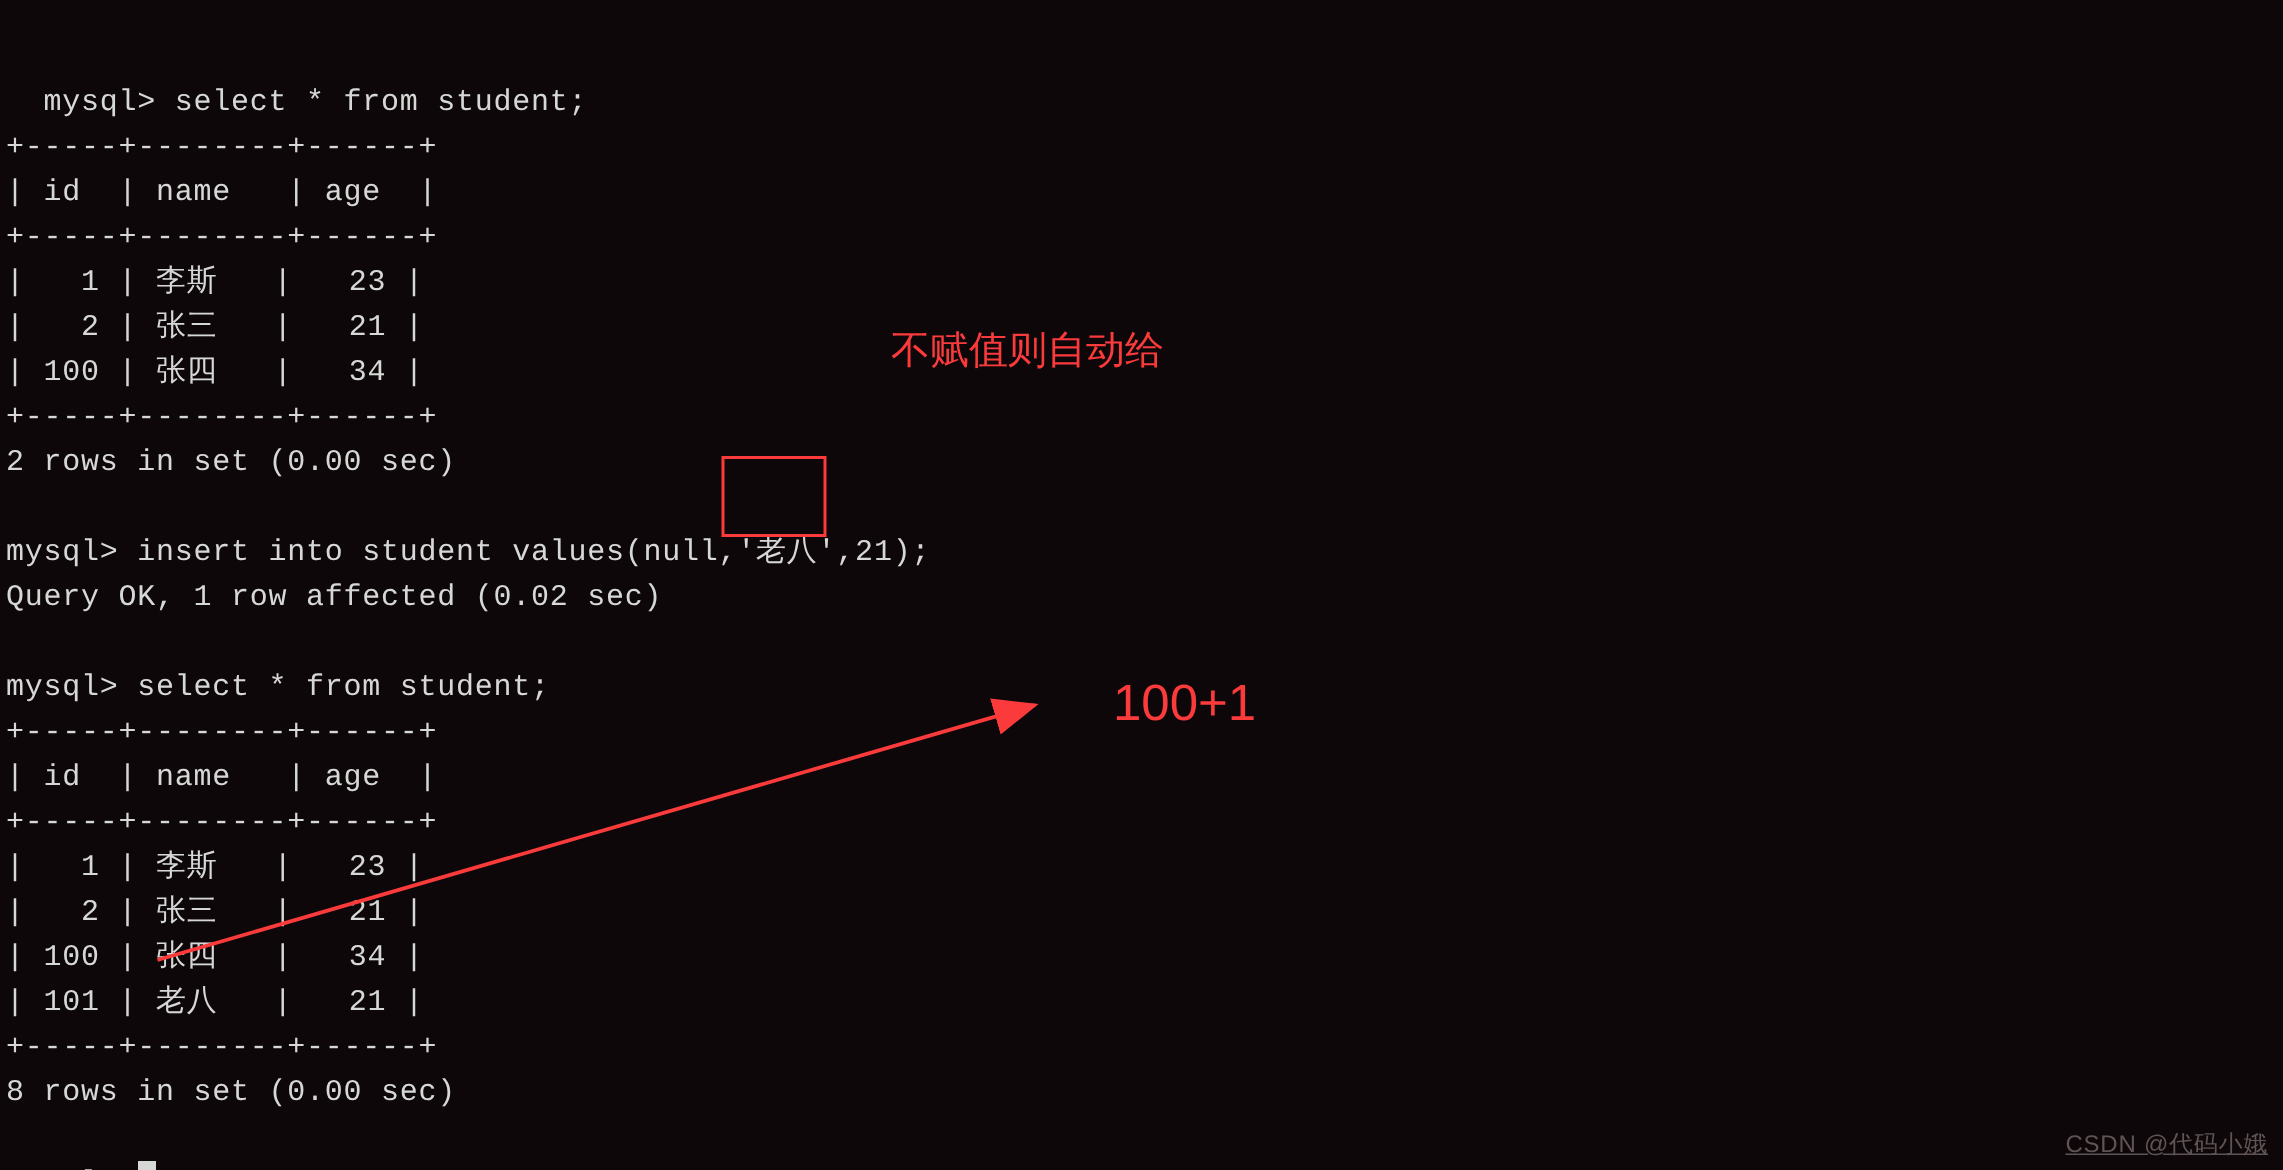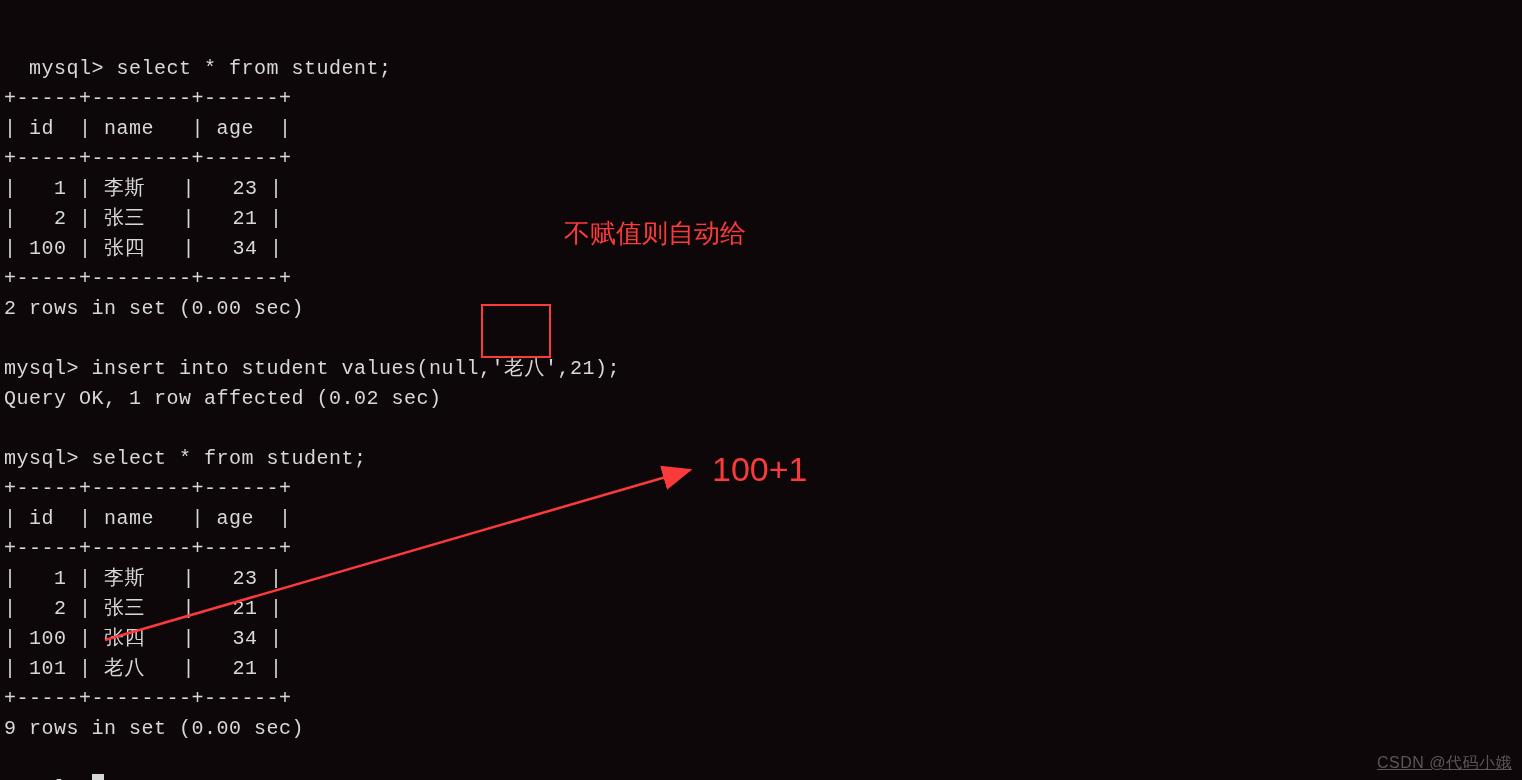--- a/index.html
+++ b/index.html
@@ -17,20 +17,21 @@
     left:4px;top:24px;
     white-space:pre;
     line-height:30px;
     letter-spacing:0.5px;
   }
   .annotation{
     position:absolute;
     color:#fb3b3b;
     font-family:"Microsoft YaHei","SimSun","PingFang SC",sans-serif,monospace;
     font-size:26px;
+    margin-left:30px;
   }
   .null-box{
     position:absolute;
     left:481px;top:304px;
     width:70px;height:54px;
     border:2px solid #fb3b3b;
     box-sizing:border-box;
   }
   .cursor-block{
     display:inline-block;
@@ -67,21 +68,21 @@
 <span></span>
 <span>mysql&gt; select * from student;</span>
 <span>+-----+--------+------+</span>
 <span>| id  | name   | age  |</span>
 <span>+-----+--------+------+</span>
 <span>|   1 | 李斯   |   23 |</span>
 <span>|   2 | 张三   |   21 |</span>
 <span>| 100 | 张四   |   34 |</span>
 <span>| 101 | 老八   |   21 |</span>
 <span>+-----+--------+------+</span>
-<span>9 rows in set (0.00 sec)</span>
+<span>8 rows in set (0.00 sec)</span>
 <span></span>
 <span>mysql&gt; </span><span class="cursor-block"></span>
 </div>
 
 <div class="annotation" style="left:564px;top:216px;">不赋值则自动给</div>
 
 <div class="null-box"></div>
 
 <div class="annotation" style="left:712px;top:450px;font-size:34px;">100+1</div>
 

